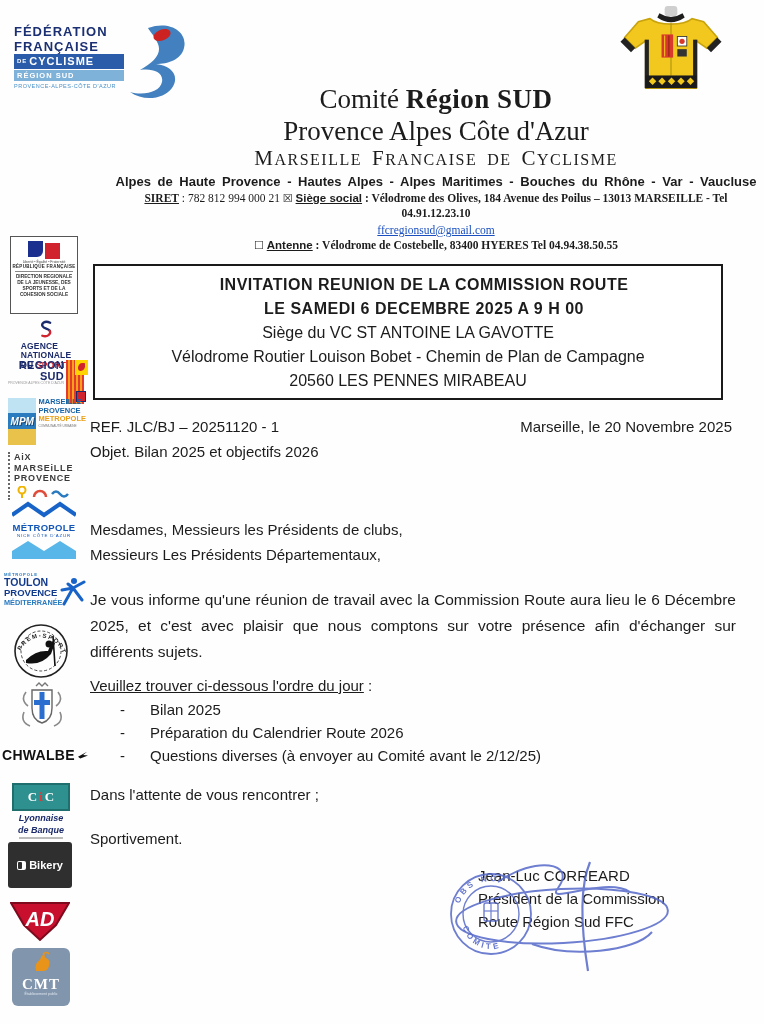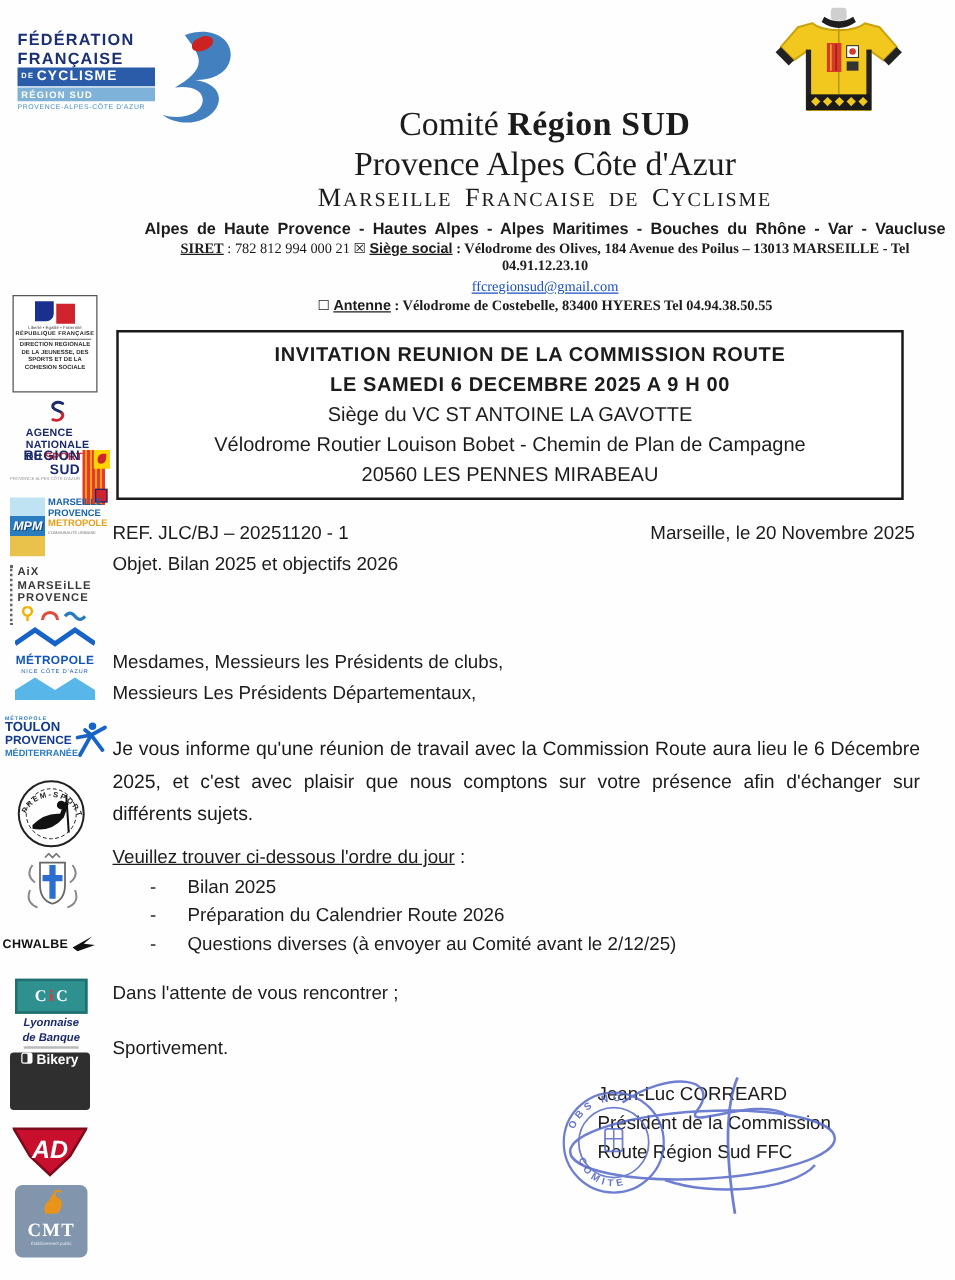--- a/index.html
+++ b/index.html
@@ -99,32 +99,32 @@
   .tpm{left:4px;top:572px;width:84px;height:54px;text-align:left;position:absolute;}
   .tpm-t0{font-size:4.2px;color:#2a7ac0;letter-spacing:.8px;font-weight:700;}
   .tpm-t1{font-size:10.5px;font-weight:900;color:#123a8c;line-height:10.5px;}
   .tpm-t2{font-size:9.5px;font-weight:900;color:#123a8c;line-height:10px;}
   .tpm-t3{font-size:7.3px;font-weight:800;color:#2a7ac0;line-height:9px;}
 
   .prem{left:12px;top:622px;width:58px;height:58px;}
   .arms{left:20px;top:682px;width:44px;height:52px;}
 
   .schw{left:2px;top:746px;width:86px;height:18px;display:flex;align-items:center;gap:3px;}
-  .schw-t{font-size:10px;font-weight:900;color:#111;letter-spacing:.3px;}
+  .schw-t{font-size:14px;font-weight:900;color:#111;letter-spacing:.3px;}
 
   .cic{left:8px;top:783px;width:66px;height:58px;}
   .cic-box{width:54px;height:24px;background:#2f9090;border:2px solid #1f6f6f;margin:0 auto;
            display:flex;align-items:center;justify-content:center;gap:2px;
            color:#fff;font-weight:900;font-size:13px;font-family:"Liberation Serif",serif;}
   .cic-box .i{color:#e33;}
   .cic-t{font-size:9px;font-weight:800;font-style:italic;color:#1b2a6b;line-height:10px;margin-top:2px;}
   .cic-bar{width:44px;height:2px;background:#bbb;margin:2px auto 0;}
 
   .bikery{left:8px;top:842px;width:64px;height:46px;background:#2f2f2f;border-radius:3px;
-          display:flex;justify-content:center;gap:3px;}
+          display:flex;align-items:center;justify-content:center;gap:3px;}
   .bik-ico{width:9px;height:9px;background:#fff;border-radius:2px;position:relative;}
   .bik-ico::after{content:"";position:absolute;left:1px;top:1px;width:4px;height:7px;background:#2f2f2f;border-radius:1px;}
   .bik-t{color:#fff;font-size:11px;font-weight:600;}
 
   .adl{left:10px;top:898px;width:60px;height:44px;}
   .cmt{left:12px;top:948px;width:58px;height:58px;background:#8195ad;border-radius:6px;padding-top:3px;box-sizing:border-box;}
   .cmt-t{color:#fff;font-weight:900;font-size:15px;letter-spacing:1px;line-height:15px;font-family:"Liberation Serif",serif;}
   .cmt-sub{color:#dfe6ee;font-size:3.6px;}
 </style>
 </head>

